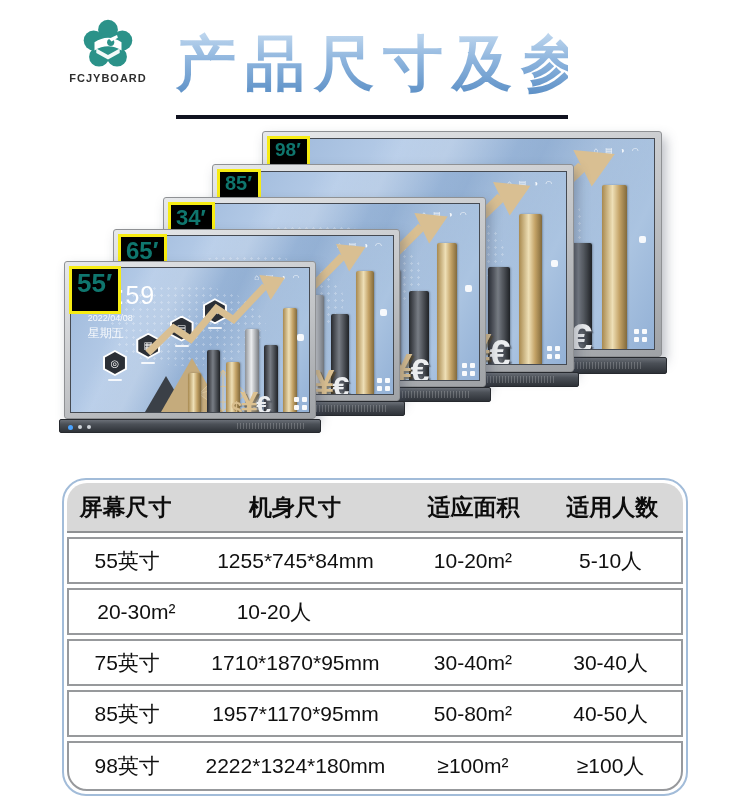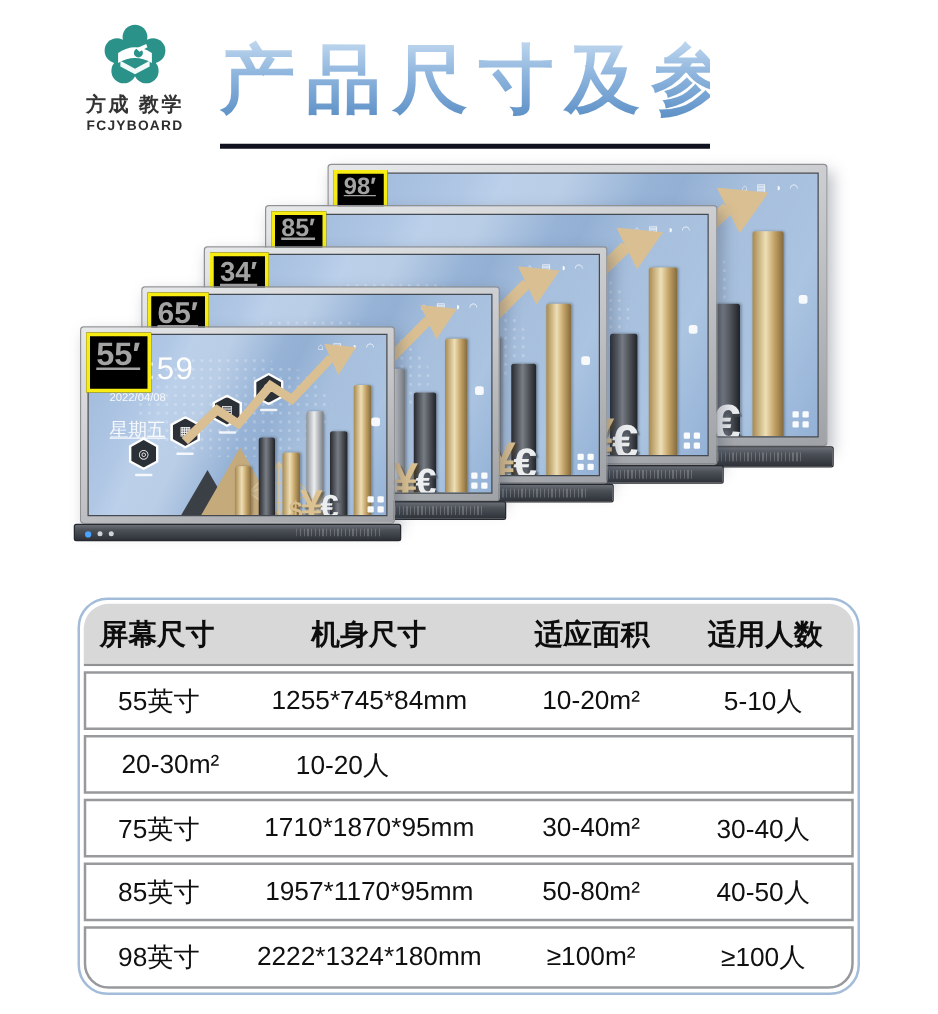--- a/index.html
+++ b/index.html
@@ -50,22 +50,22 @@
            background:linear-gradient(180deg,#6a6f77 0%,#4b5057 35%,#2e3238 100%);
            border:1px solid #26292e; border-radius:2px; }
   .m98 .bezel { height:17px; } .m55 .bezel { height:14px; }
   .grille { position:absolute; right:6%; top:25%; bottom:25%; width:26%;
             background:repeating-linear-gradient(90deg,rgba(255,255,255,.20) 0 1px,transparent 1px 3px); }
   .indicators { position:absolute; left:8px; top:40%; display:flex; gap:5px; align-items:center; }
   .indicators i { display:block; width:4px; height:4px; border-radius:50%; background:#cfd4da; }
   .indicators i.blue { background:#4aa3ff; width:5px; height:5px; }
 
   .badge { position:absolute; left:5px; top:5px; z-index:12; background:#000;
-           border:3px solid #f7ec13; color:#a3a3a3; font-weight:bold; line-height:1.05;
-           padding:1px 6px 14px 5px; font-size:var(--bs); letter-spacing:0;text-decoration:underline; }
+           border:3px solid #f7ec13; color:#0f766e; font-weight:bold; line-height:1.05;
+           padding:1px 6px 14px 5px; font-size:var(--bs); letter-spacing:0; }
 
   .status-icons { position:absolute; top:4%; right:4%; display:flex; gap:7px;
            color:rgba(255,255,255,.9); font-size:8px; line-height:1; }
   .side-icon { position:absolute; right:2.2%; top:46%; width:7px; height:7px;
            background:rgba(255,255,255,.9); border-radius:2px; }
   .grid-icon { position:absolute; right:4%; bottom:7%; width:5px; height:5px; background:#fff;
            border-radius:1px; box-shadow:8px 0 0 #fff,0 8px 0 #fff,8px 8px 0 #fff; opacity:.95; }
 
   .arrow-svg { position:absolute; right:9%; top:5%; width:60%; height:58%; }
   .bars { position:absolute; right:7%; bottom:0; width:52%; height:78%;
@@ -79,21 +79,21 @@
   .currency { position:absolute; bottom:-4%; right:16%; display:flex; align-items:flex-end;
               font-weight:bold; font-size:var(--cs); line-height:.9; }
   .cur-dollar { color:#d9be8d; font-size:.72em; text-shadow:1px 1px 1px rgba(90,70,30,.5); }
   .cur-yuan   { color:#dcc191; font-size:1.15em; text-shadow:2px 2px 1px rgba(90,70,30,.55); margin:0 -2px; }
   .cur-euro   { color:#eceef0; font-size:.95em; text-shadow:2px 2px 1px rgba(70,75,85,.6); }
 
   
   .clock { position:absolute; left:7%; top:9%; color:#fff; }
   .clock-time { font-size:25px; font-weight:400; letter-spacing:1px; }
   .clock-date { font-size:9px; opacity:.9; margin-top:3px; }
-  .clock-week { font-size:15px; opacity:.9; margin-top:12px;text-decoration:underline; }
+  .clock-week { font-size:12px; opacity:.9; margin-top:2px; }
 
   .hexapp { position:absolute; width:26px; text-align:center; }
   .hex { width:24px; height:26px; margin:0 auto; background:#fff;
          clip-path:polygon(50% 0,100% 25%,100% 75%,50% 100%,0 75%,0 25%);
          display:flex; align-items:center; justify-content:center; }
   .hex-in { width:20px; height:22px; background:#2b2f36; color:#fff; font-size:10px;
          clip-path:polygon(50% 0,100% 25%,100% 75%,50% 100%,0 75%,0 25%);
          display:flex; align-items:center; justify-content:center; }
   .hex-label { width:14px; height:2px; background:rgba(255,255,255,.85); border-radius:1px; margin:3px auto 0; }
   .app1 { left:13%; top:57%; } .app2 { left:27%; top:45%; } .app3 { left:41%; top:33%; } .app4 { left:55%; top:21%; }
@@ -128,21 +128,20 @@
         <circle cx="40" cy="43" r="11"></circle>
         <circle cx="20" cy="43" r="11"></circle>
         <circle cx="14" cy="25" r="11"></circle>
         <circle cx="30" cy="29" r="13"></circle>
       </g>
       <path d="M15 27 Q30 17 45 27 L45 36 Q30 27 15 36 Z" fill="#ffffff"></path>
       <path d="M17 34 L30 41 L43 34 L43 39 L30 46 L17 39 Z" fill="#f2faf9"></path>
       <circle cx="33" cy="27" r="4" fill="#2b9289"></circle>
       <path d="M31 23 L40 19 L41 22 L34 26 Z" fill="#ffffff"></path>
     </svg>
-    <div class="logo-cn">方成 教学</div>
     <div class="logo-en">FCJYBOARD</div>
   </div>
 
   <div class="title-wrap">
     <div class="page-title">产品尺寸及参数</div>
     <div class="title-underline"></div>
   </div>
 
   <div class="monitor m98">
     <div class="badge">98′</div>

